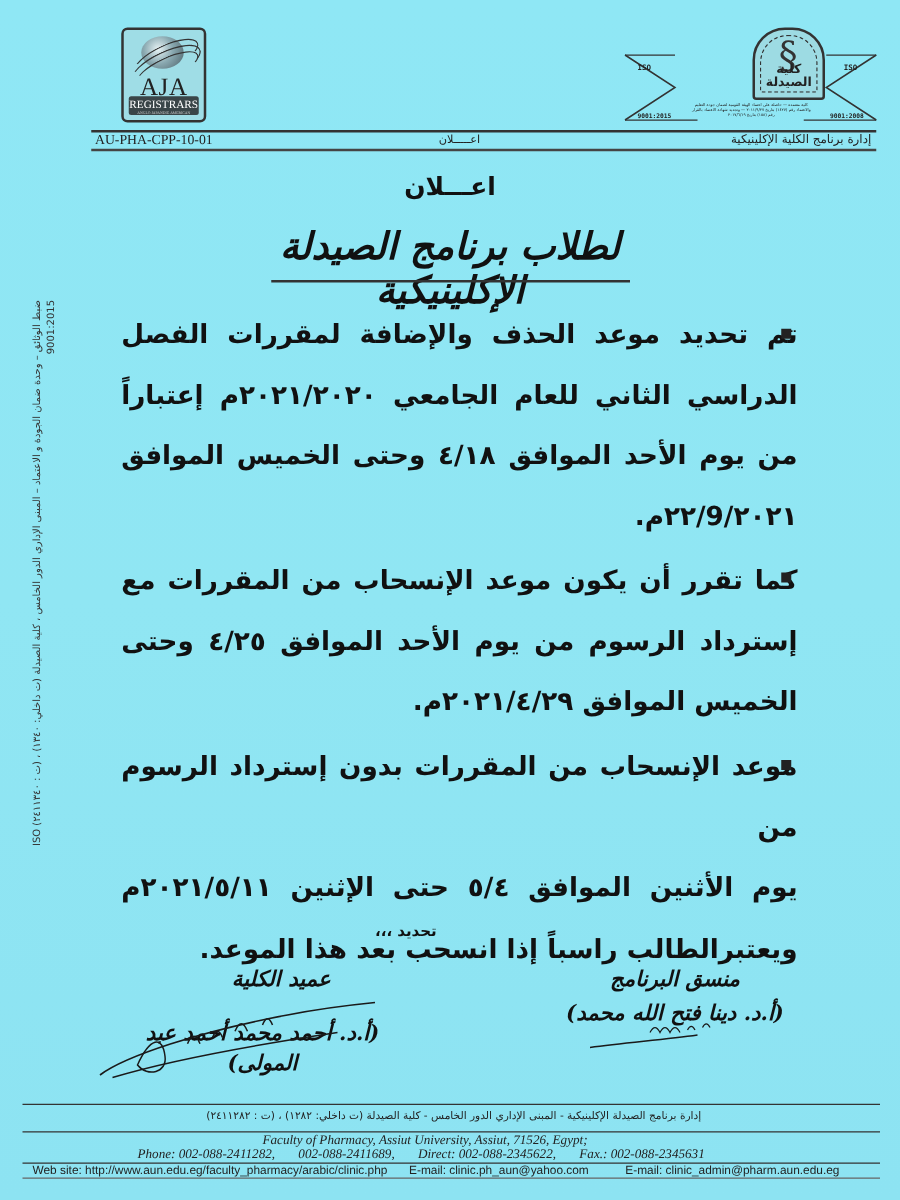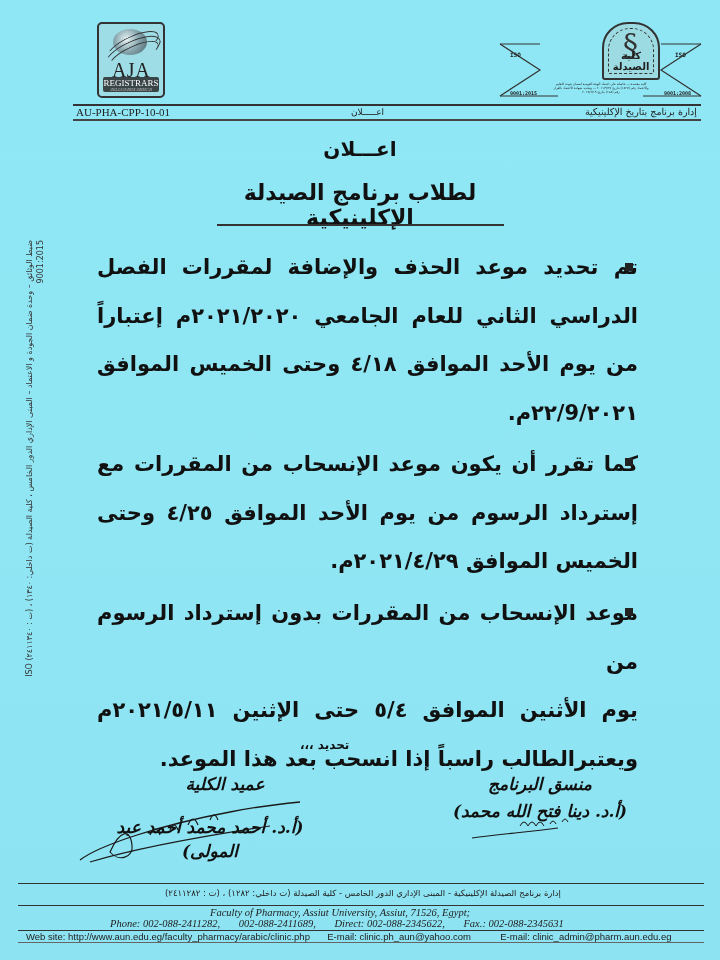--- a/index.html
+++ b/index.html
@@ -88,21 +88,21 @@
 
   
   .title-1 {
     position: absolute; left: 200px; width: 320px; top: 137px; text-align: center;
     direction: rtl; font-family: "DejaVu Sans", sans-serif; font-weight: bold;
     font-size: 20px; color: #111;
   }
   .title-2 {
     position: absolute; left: 200px; width: 320px; top: 180px; text-align: center;
     direction: rtl; font-family: "DejaVu Sans", sans-serif; font-weight: bold;
-    font-size: 22px; color: #111; 
+    font-size: 30px; color: #111; font-style: italic;
   }
   .title-rule { position: absolute; left: 217px; top: 224px; width: 287px; height: 1.5px; background: #333; }
 
   
   .body-block {
     position: absolute; left: 72px; width: 578px; direction: rtl; text-align: justify;
     font-family: "DejaVu Sans", sans-serif; font-weight: bold; font-size: 21px;
     line-height: 48.5px; color: #111;
   }
   .body-block.b1 { top: 243px; }
@@ -199,21 +199,21 @@
     <div class="iso-tag r">ISO</div>
     <div class="uni-caption">كلية معتمدة — حاصلة على اعتماد الهيئة القومية لضمان جودة التعليم والاعتماد رقم (١٤٢٧) بتاريخ ٢٠١١/٩/٢٧ — وتجديد شهادة الاعتماد بالقرار رقم (١٥٨) بتاريخ ٢٠١٧/٦/١٩</div>
     <div class="iso-bottom l">9001:2015</div>
     <div class="iso-bottom r">9001:2008</div>
   </div>
 
   <div class="hdr-rule-top"></div>
   <div class="hdr-row">
     <span class="hdr-code">AU-PHA-CPP-10-01</span>
     <span class="hdr-mid">اعـــــلان</span>
-    <span class="hdr-right">إدارة برنامج بتاريخ الإكلينيكية</span>
+    <span class="hdr-right">إدارة برنامج الكلية الإكلينيكية</span>
   </div>
   <div class="hdr-rule-bot"></div>
 
   <div class="title-1">اعـــلان</div>
   <div class="title-2">لطلاب برنامج الصيدلة الإكلينيكية</div>
   <div class="title-rule"></div>
 
   <div class="body-block b1">
     <div class="bullet-row">
       <div class="bullet-text">

